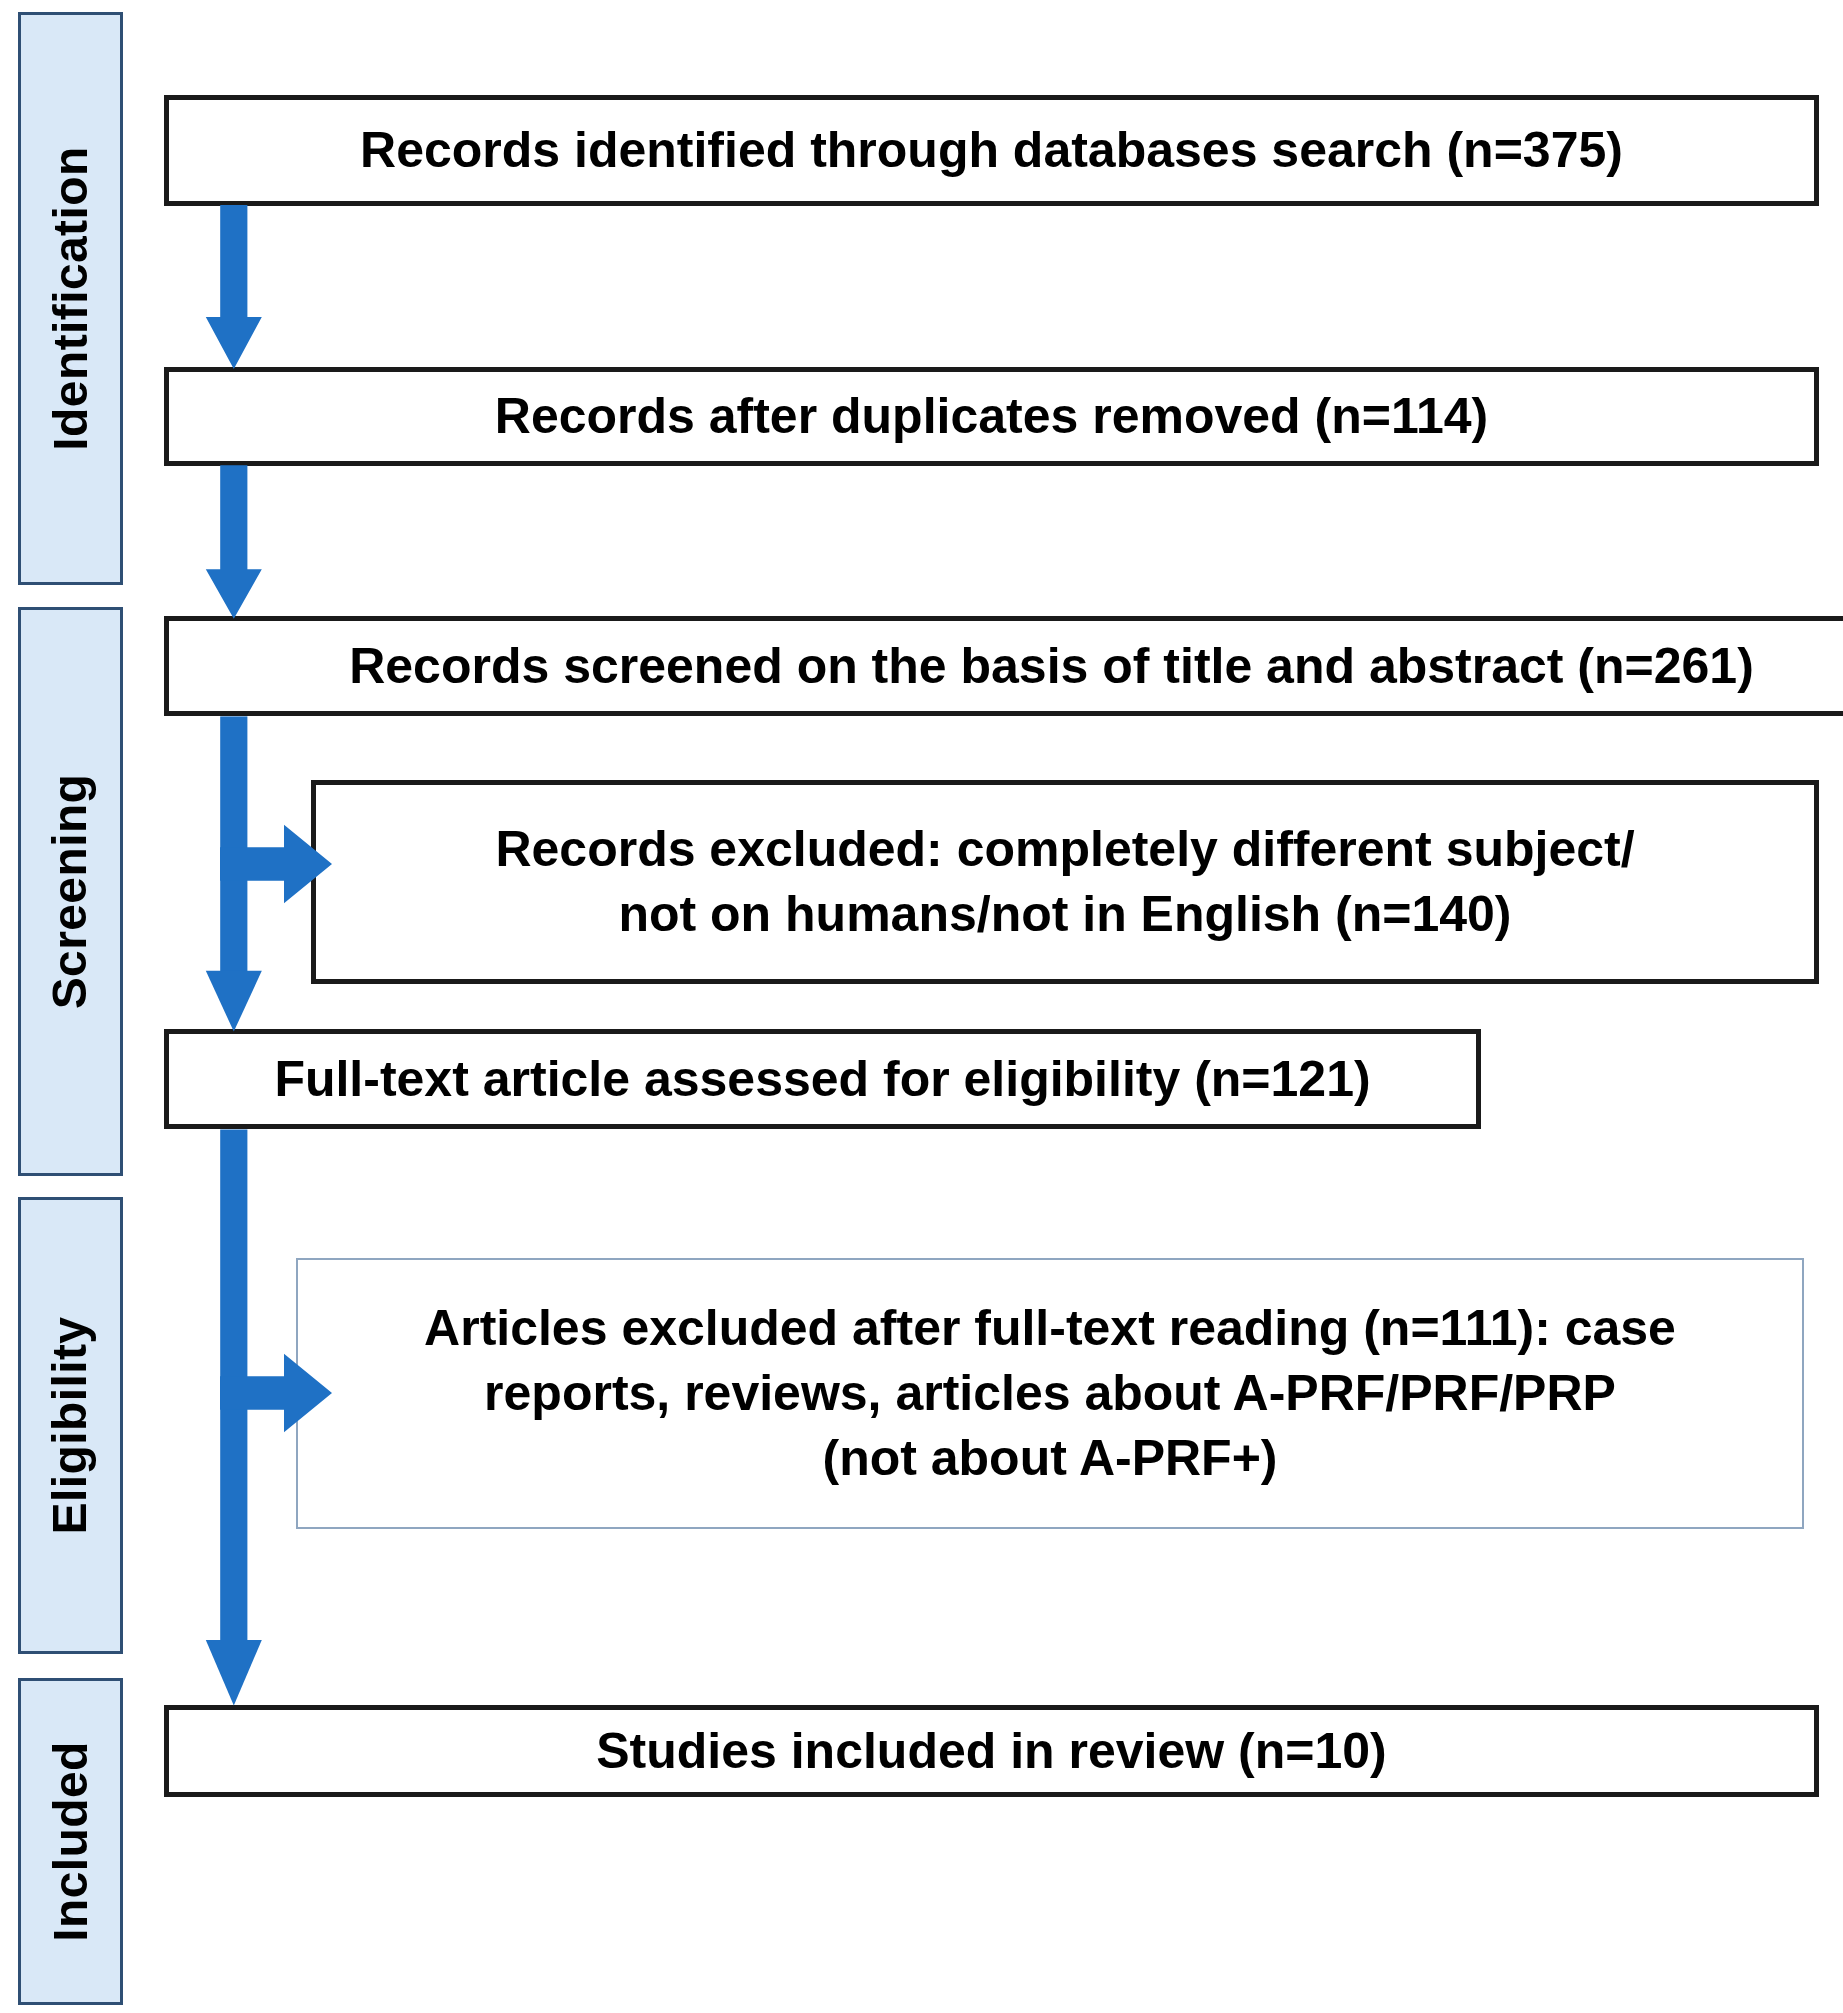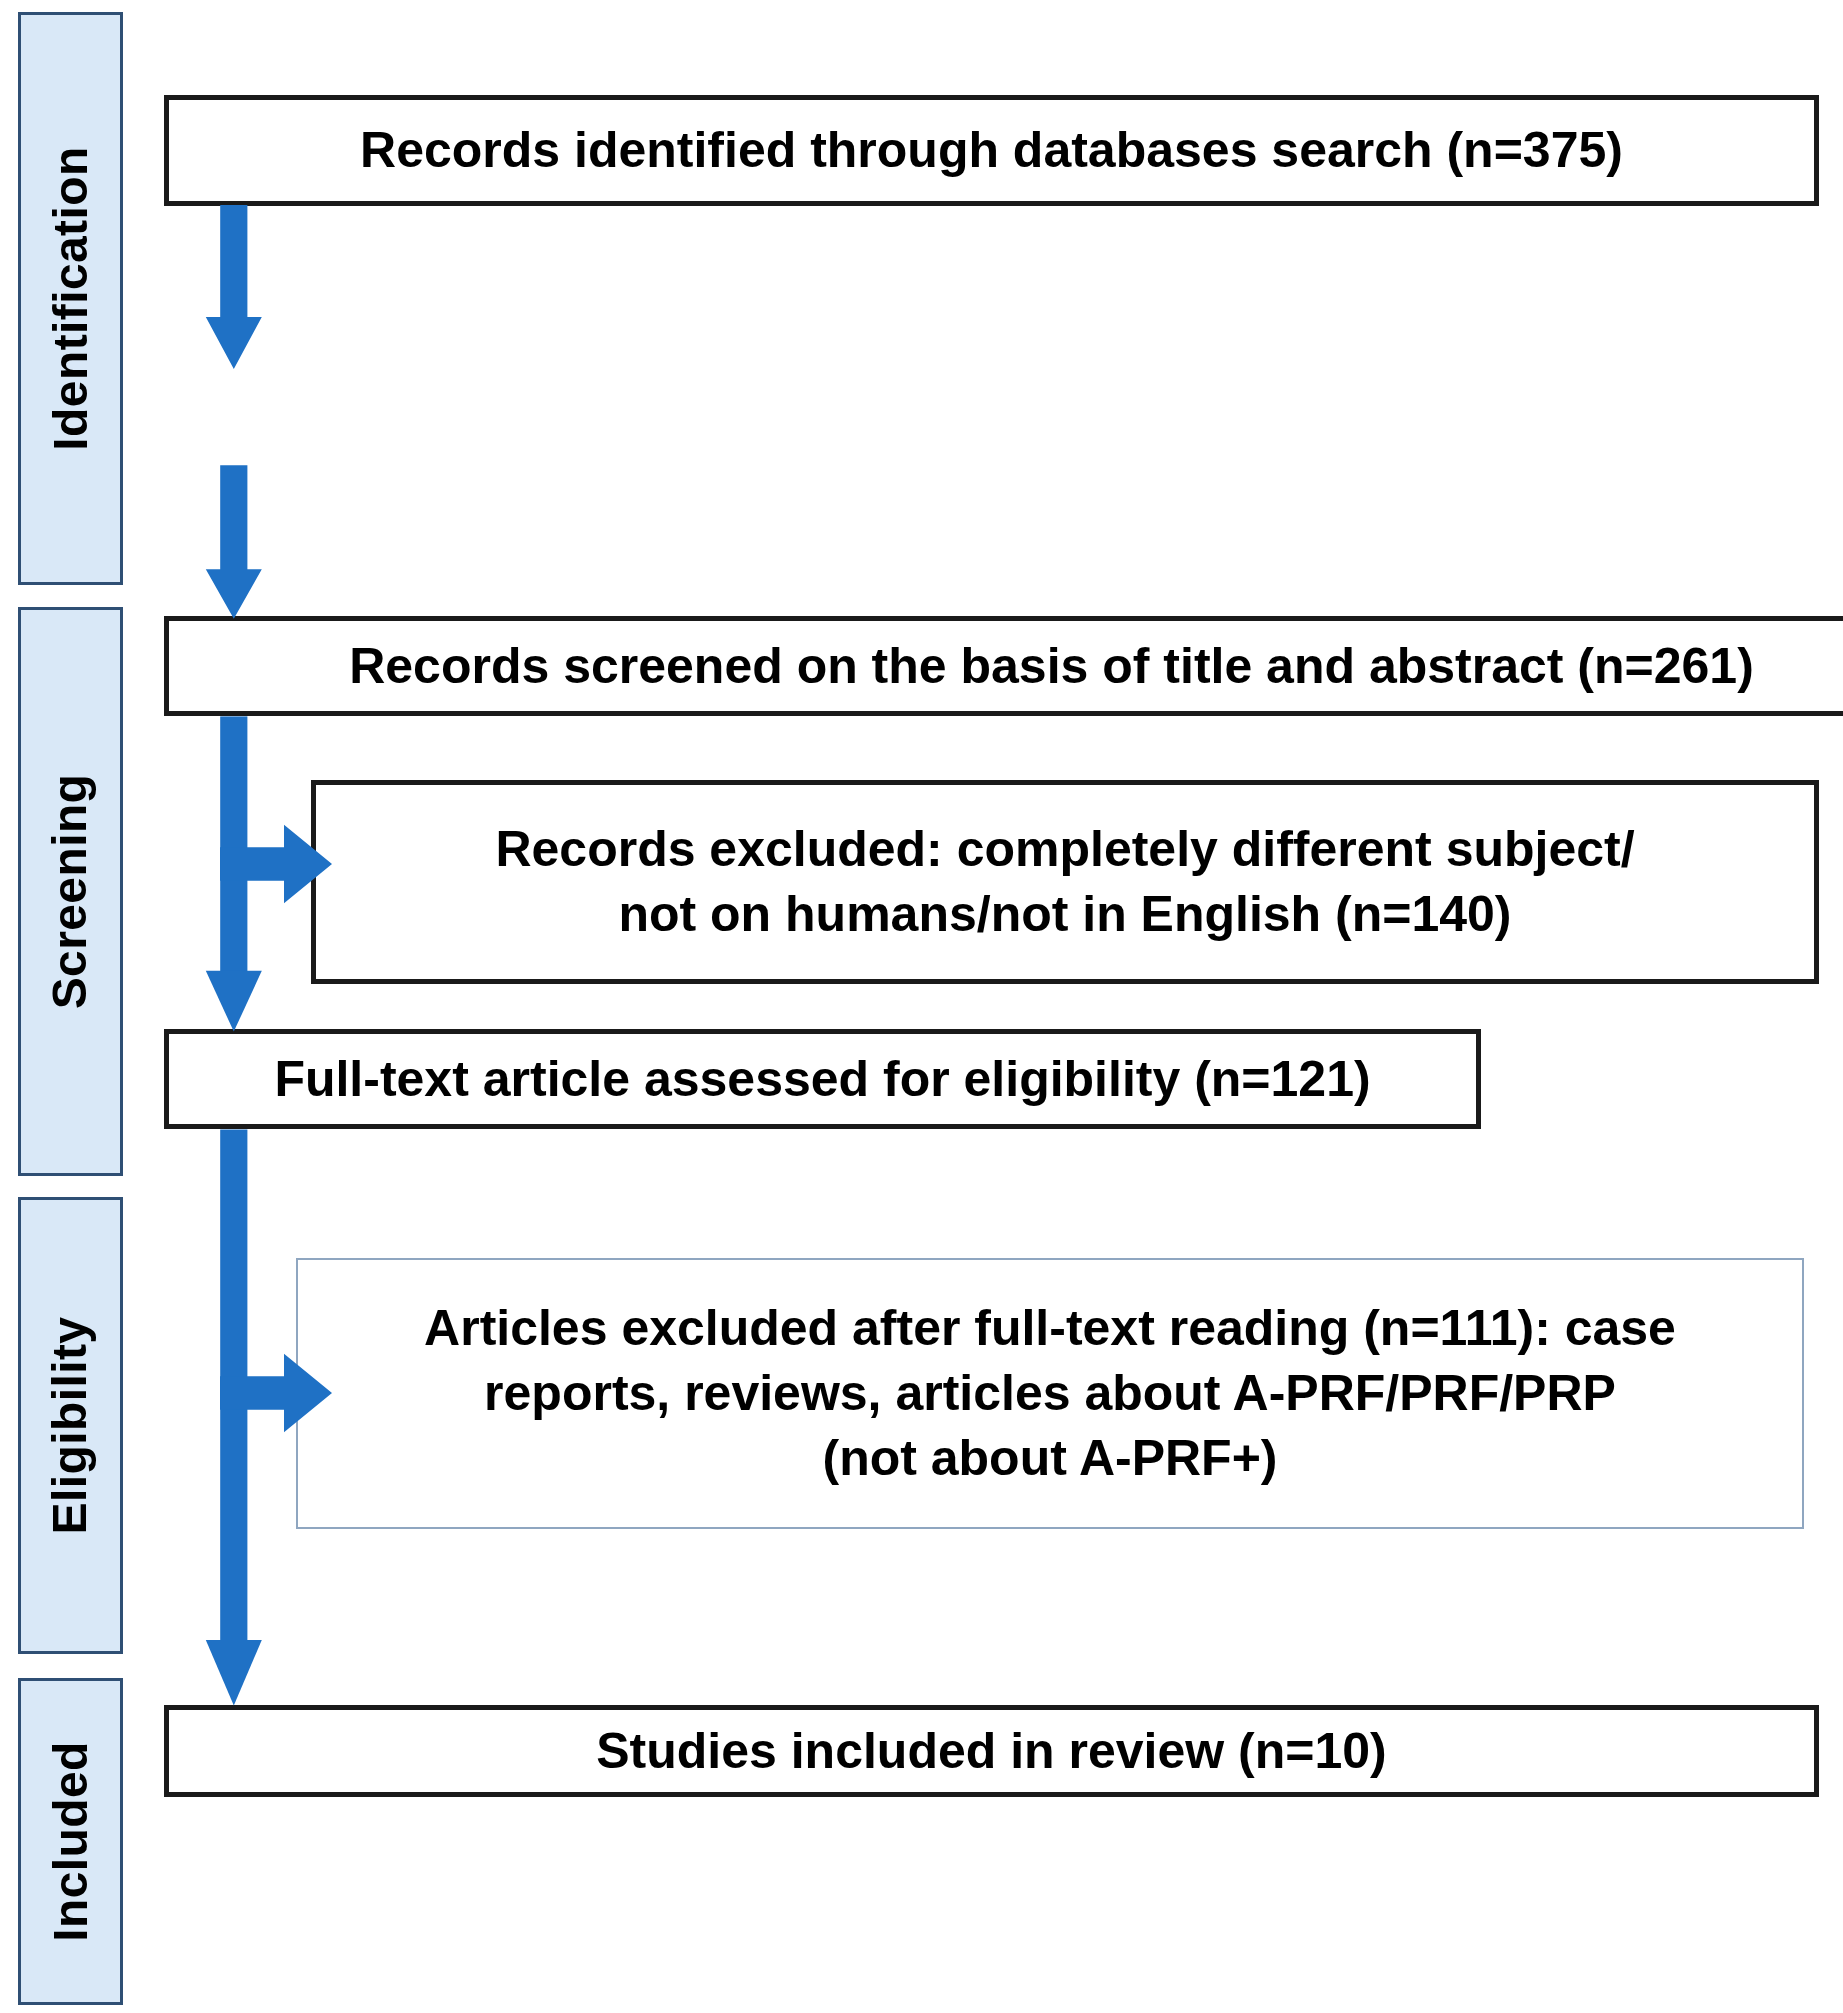--- a/index.html
+++ b/index.html
@@ -94,20 +94,23 @@
   </div>
 
   <div class="stage-box" style="top:1678px; height:327px;">
     <span class="stage-label">Included</span>
   </div>
 
   <div class="flow-box black-border" style="left:164px; top:95px; width:1655px; height:111px;">
     <span class="flow-text">Records identified through databases search (n=375)</span>
   </div>
 
+  <div class="flow-box black-border" style="left:164px; top:367px; width:1655px; height:99px;">
+    <span class="flow-text">Records after duplicates removed (n=114)</span>
+  </div>
 
   <div class="flow-box black-border" style="left:164px; top:616px; width:1775px; height:100px;">
     <span class="flow-text">Records screened on the basis of title and abstract (n=261)</span>
   </div>
 
   <div class="flow-box black-border" style="left:311px; top:780px; width:1508px; height:204px;">
     <span class="flow-text">Records excluded: completely different subject/
 not on humans/not in English (n=140)</span>
   </div>
 

